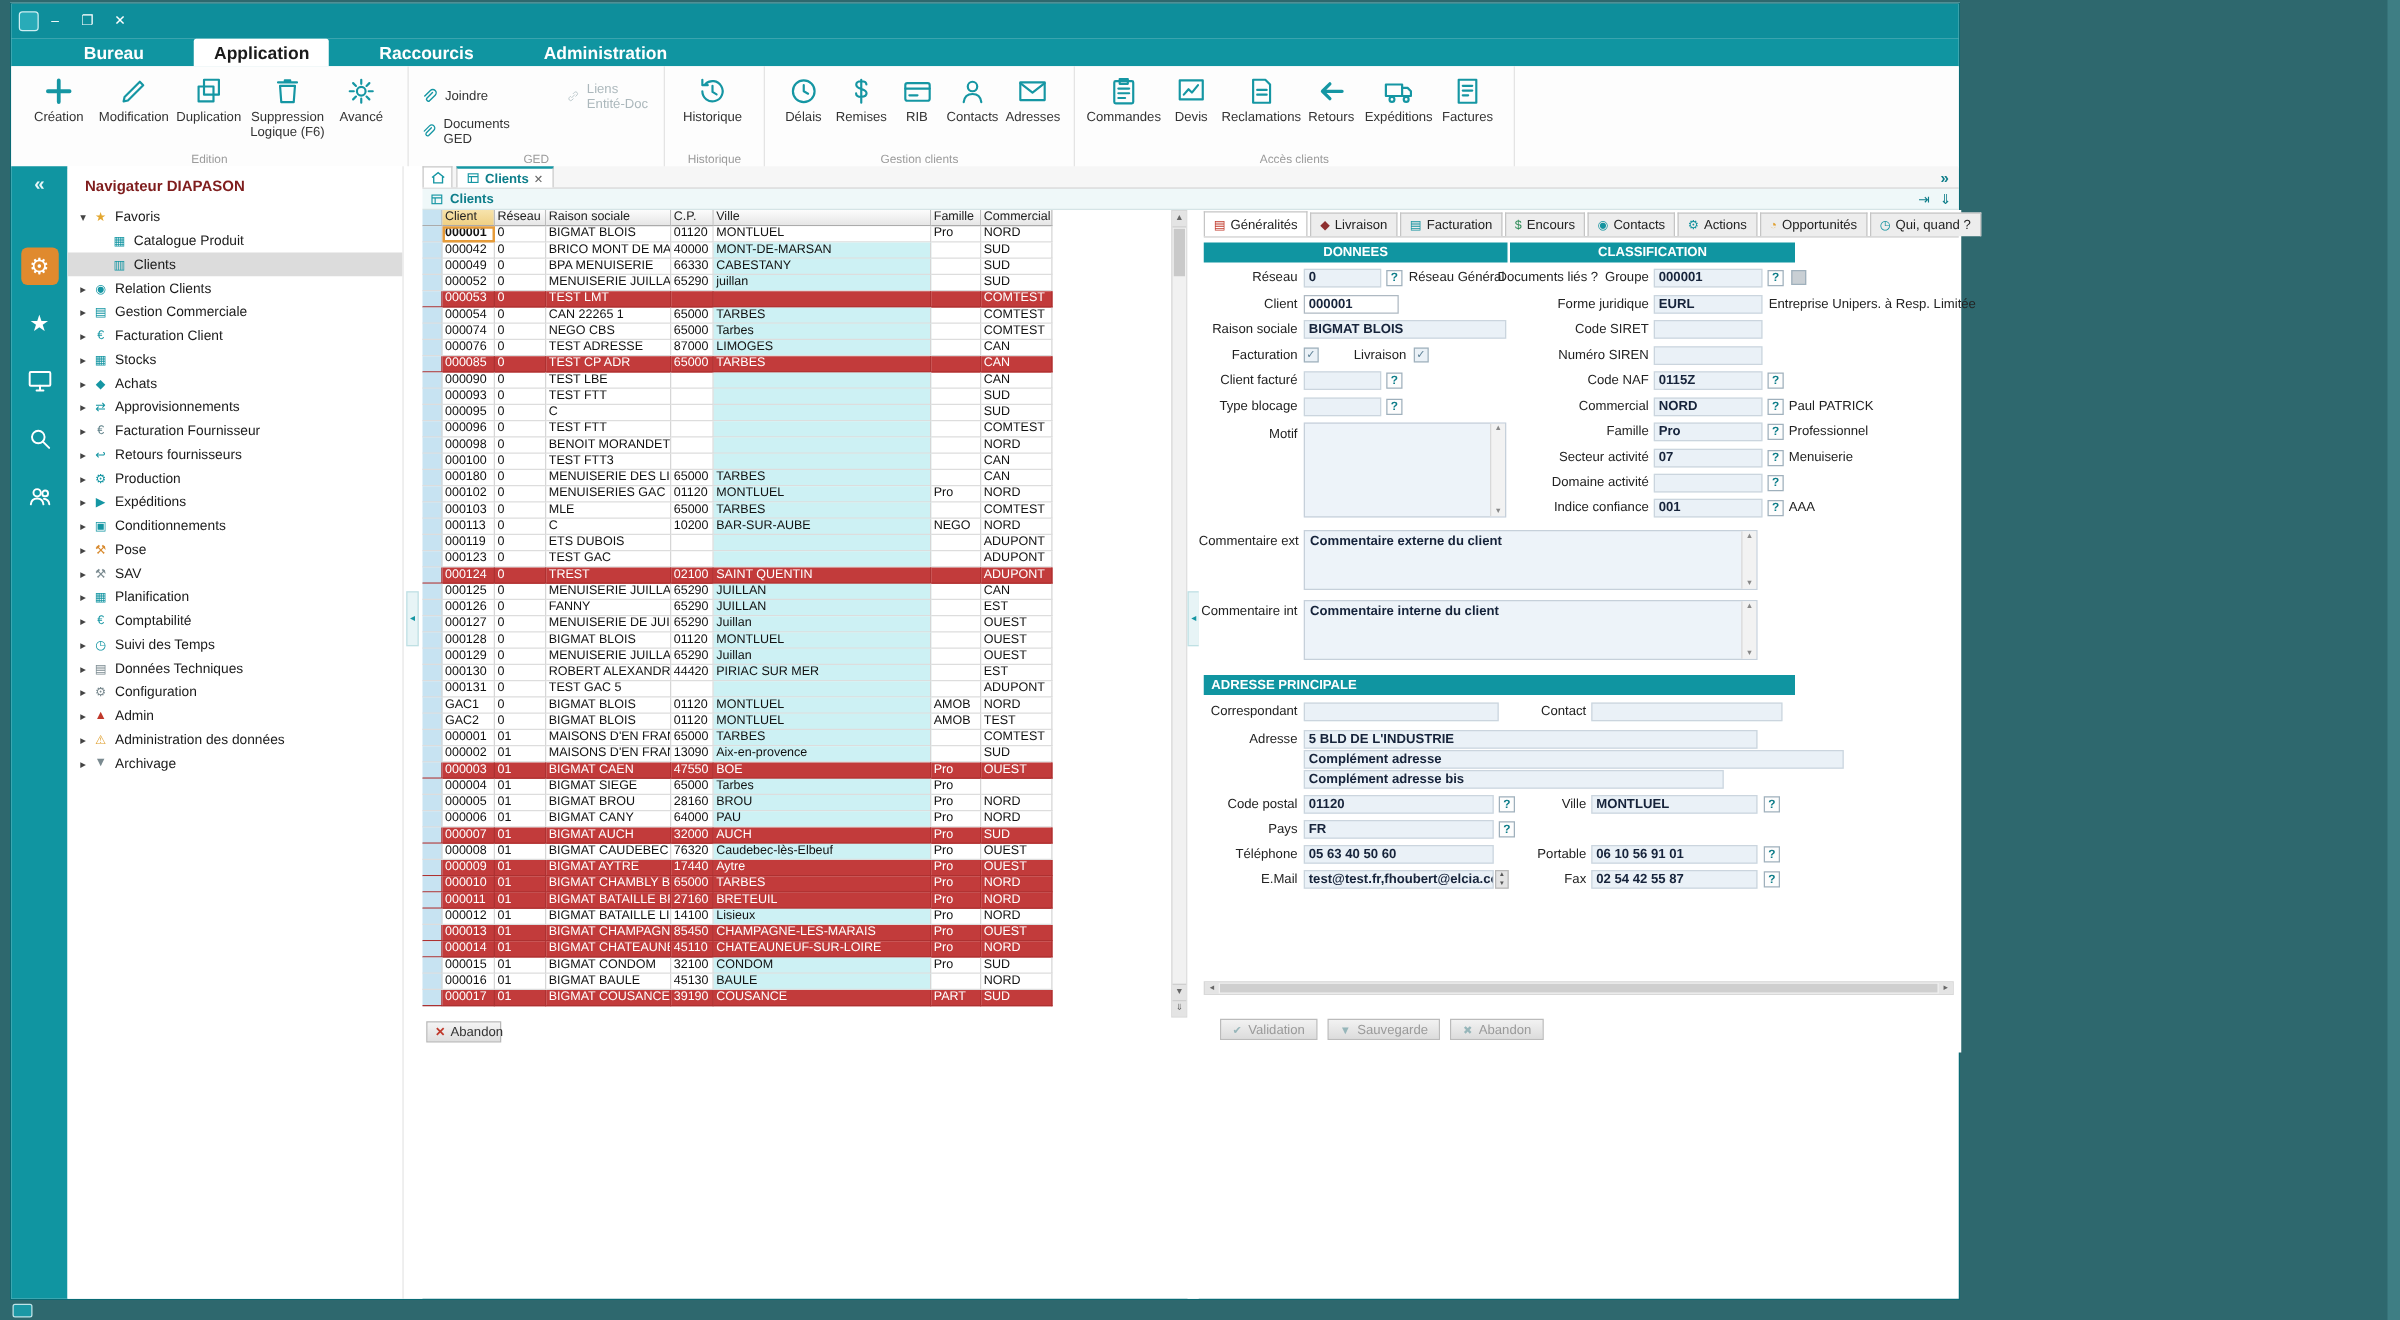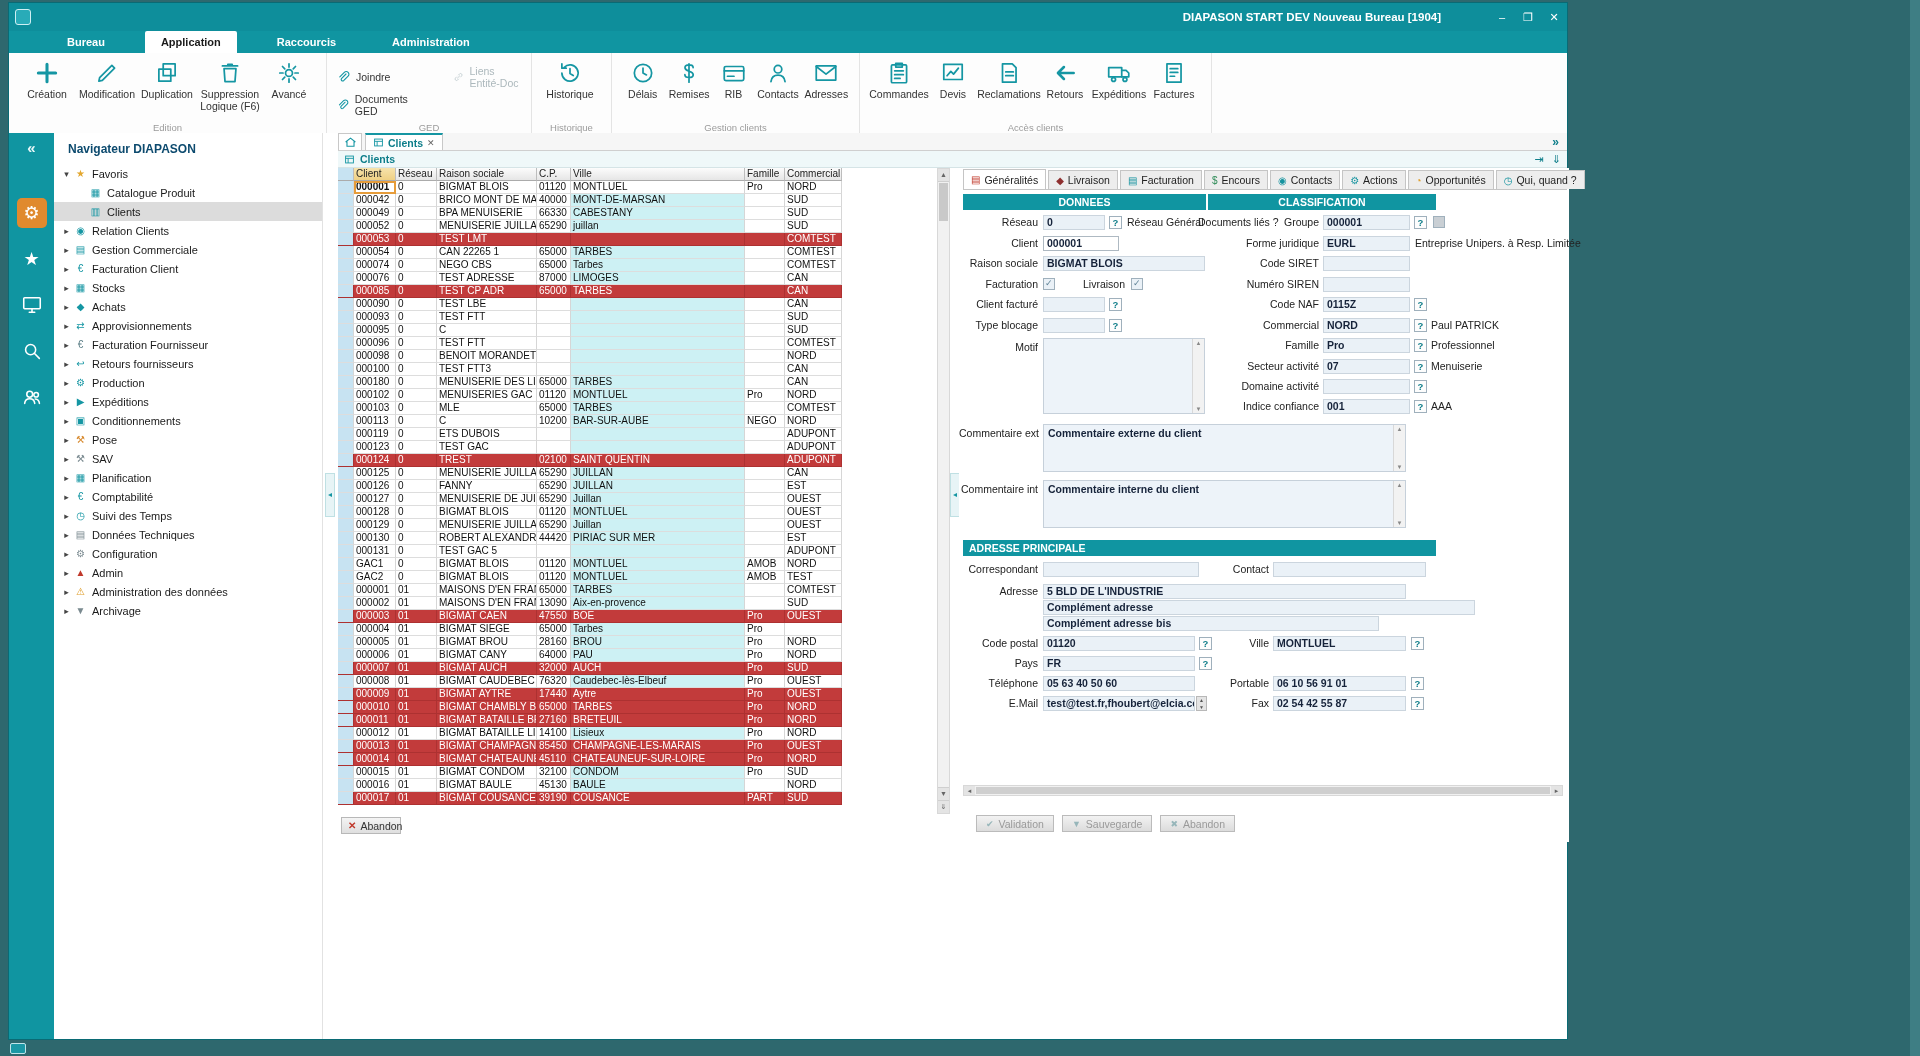--- a/index.html
+++ b/index.html
@@ -5,21 +5,21 @@
   *{box-sizing:border-box;margin:0;padding:0}
   html,body{width:1920px;height:1056px;overflow:hidden;background:#2E686E;font-family:"Liberation Sans",sans-serif;}
   .window{position:absolute;left:8px;top:2px;width:1560px;height:1038px;background:#FFF;border:1px solid #0A6A74;}
   
   .titlebar{position:absolute;left:0;top:0;width:100%;height:28px;background:#0E8E9B;display:flex;align-items:center;}
   .appicon{width:16px;height:16px;margin-left:6px;background:#29ABB8;border:1px solid #CFEFF3;border-radius:3px;}
   .title{flex:1;text-align:right;color:#FFF;font-weight:bold;font-size:11.5px;padding-right:48px;}
   .wbtn{width:26px;height:22px;color:#FFF;text-align:center;line-height:22px;font-size:11px;}
   
   .menubar{position:absolute;left:0;top:28px;width:100%;height:22px;background:#1095A1;display:flex;align-items:flex-end;padding-left:30px;}
-  .mtab{margin:0 12px;padding:0 16px;height:22px;line-height:22px;color:#FFF;font-weight:bold;font-size:11px;}
+  .mtab{margin:0 12px;padding:0 16px;height:22px;line-height:22px;color:#FFF;font-weight:bold;font-size:14px;}
   .mtab.active{background:#FFF;color:#1A1A1A;border-radius:2px 2px 0 0;}
   
   .ribbon{position:absolute;left:0;top:50px;width:100%;height:82px;background:#FDFDFD;border-bottom:1px solid #D0D0D0;display:flex;}
   .rgroup{position:relative;border-right:1px solid #E4E4E4;padding:4px 8px 14px 8px;display:flex;align-items:flex-start;}
   .gname{position:absolute;bottom:1px;left:0;width:100%;text-align:center;color:#9B9B9B;font-size:9.5px;}
   .rbtn{display:flex;flex-direction:column;align-items:center;width:60px;padding-top:3px;}
   .rbtn .ric{width:26px;height:26px;}
   .rbtn .lbl{font-size:10.5px;color:#333;text-align:center;line-height:1.15;margin-top:2px;}
   .ric path,.ric rect,.ric circle{stroke:#1596A3;fill:none;stroke-width:1.6;stroke-linecap:round;stroke-linejoin:round;}
   .sbtn{display:flex;align-items:center;gap:5px;height:24px;font-size:10.5px;color:#333;}
@@ -29,21 +29,21 @@
   .sbtn.disabled .ricS path{stroke:#BCC8CC;}
   .gedgrid{display:grid;grid-template-columns:auto auto;column-gap:26px;row-gap:4px;padding-top:8px;}
   
   .leftstrip{position:absolute;left:0;top:130px;width:45px;bottom:0;background:#1095A1;display:flex;flex-direction:column;align-items:center;}
   .chev{color:#E8F7F8;font-size:15px;margin-top:6px;font-weight:bold;}
   .stripico{margin-top:16px;width:30px;height:30px;display:flex;align-items:center;justify-content:center;color:#FFF;font-size:18px;}
   .stripico.hl{background:#E08A2E;border-radius:5px;}
   .wsvg path,.wsvg rect,.wsvg circle{stroke:#FFF;fill:none;stroke-width:1.7;stroke-linecap:round;stroke-linejoin:round;}
   
   .nav{position:absolute;left:45px;top:130px;width:269px;bottom:0;background:#FFF;border-right:1px solid #E2E2E2;overflow:hidden;}
-  .navhead{padding:9px 10px 8px 14px;color:#0c4a6e;font-weight:bold;font-size:12px;}
+  .navhead{padding:9px 10px 8px 14px;color:#7f1d1d;font-weight:bold;font-size:12px;}
   .nav-item{display:flex;align-items:center;height:19px;font-size:11px;color:#1A1A1A;white-space:nowrap;}
   .nav-item.selected{background:#DCDCDC;}
   .narrow{width:13px;color:#444;font-size:9px;text-align:center;flex:0 0 13px;}
   .nico{width:15px;text-align:center;font-size:10px;flex:0 0 15px;margin-right:4px;}
   .navsplit{position:absolute;left:314px;top:130px;width:15px;bottom:0;background:#FFF;}
   .collapse-h{position:absolute;width:10px;height:44px;background:#E7F4F6;border:1px solid #BFE0E3;color:#1596A3;font-size:8px;text-align:center;line-height:42px;}
   
   .tabstrip{position:absolute;left:329px;top:130px;right:0;height:18px;background:#F6F6F6;border-bottom:1px solid #CFCFCF;display:flex;align-items:flex-end;}
   .hometab{width:24px;height:17px;background:#FFF;border:1px solid #C8C8C8;border-bottom:none;display:flex;align-items:center;justify-content:center;}
   .ttab{height:17px;background:#FFF;border:1px solid #C8C8C8;border-bottom:none;border-top:2px solid #1596A3;display:flex;gap:4px;align-items:center;padding:0 7px;margin-left:3px;font-size:10.5px;color:#0E7E8A;font-weight:bold;}
@@ -115,21 +115,20 @@
 </head>
 <body>
 
 <div class="deskstrip"></div>
 <div class="taskicon"></div>
 
 <div class="window">
 
   <div class="titlebar">
     <div class="appicon"></div>
-    <div class="title">DIAPASON START DEV Nouveau Bureau [1904]</div>
     <div class="wbtn">–</div>
     <div class="wbtn">❐</div>
     <div class="wbtn">✕</div>
   </div>
 
   <div class="menubar">
 
   <div class="mtab">Bureau</div>
       <div class="mtab active">Application</div>
       <div class="mtab">Raccourcis</div>

